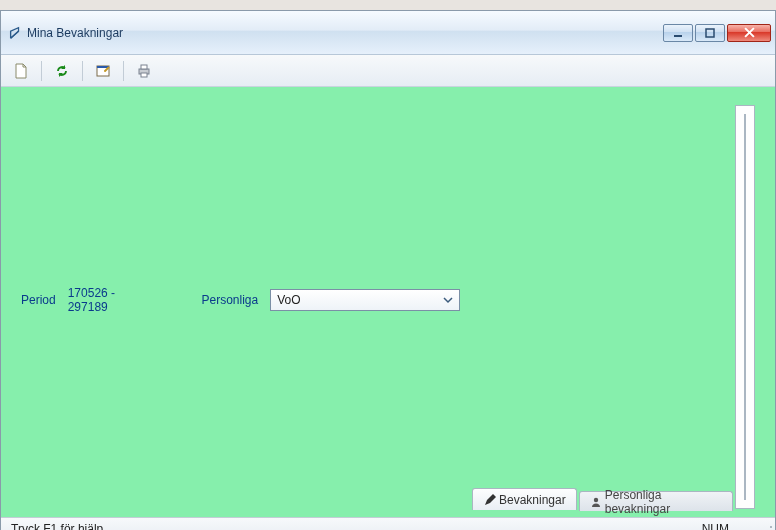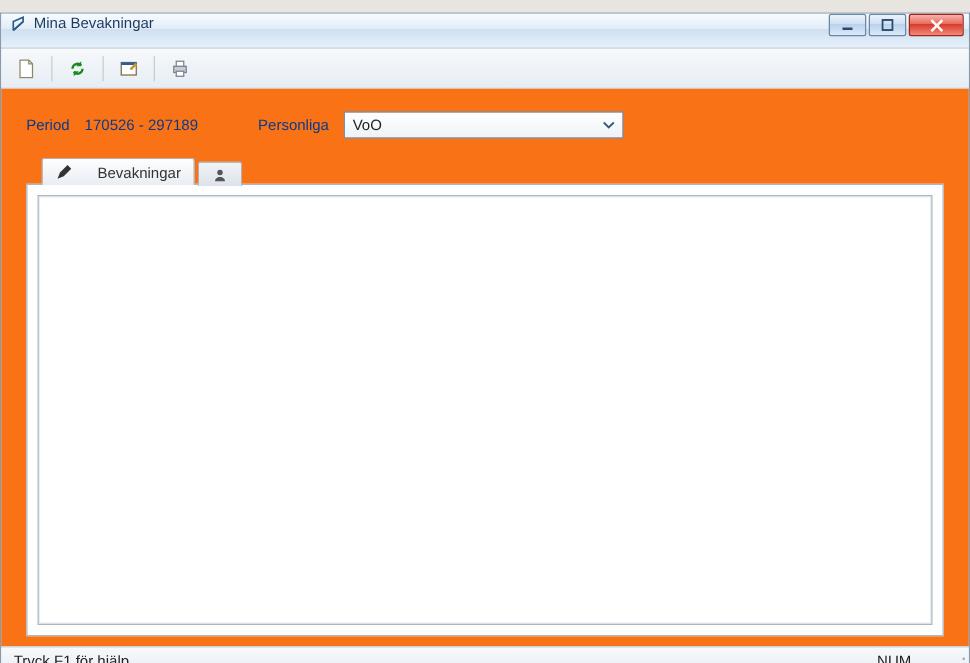--- a/index.html
+++ b/index.html
@@ -6,24 +6,24 @@
   html,body { margin:0; padding:0; font-family: "Segoe UI", Tahoma, sans-serif; font-size:12px; color:#222; background:#e8e4e0; }
   .window {
     width:776px; height:530px; position:relative;
     background:#fff;
     border:1px solid #8a9aaa;
     box-shadow: inset 0 0 0 1px #dde6f0;
     display:flex; flex-direction:column;
     margin-top:10px;
   }
   .titlebar {
-    height:28px;
+    height:44px;
     background:linear-gradient(#f6fbff,#e2ecf7 45%,#cfe0f0 46%,#e6f0fb);
     border-bottom:1px solid #b7c7d8;
-    display:flex; align-items:flex-start; padding:0 4px 0 6px;
+    display:flex; align-items:center; padding:0 4px 0 6px;
   }
   .titlebar .icon { width:16px; height:16px; margin-right:4px; display:flex; align-items:center; justify-content:center; }
   .titlebar .title { color:#1b3a5f; font-size:12px; flex:1; }
   .winbtns { display:flex; gap:2px; }
   .winbtn {
     width:30px; height:18px; border:1px solid #6a87a6; border-radius:2px;
     background:linear-gradient(#eaf3fc,#cfe0f2 45%,#b9d2eb 46%,#d9e9f8);
     display:flex; align-items:center; justify-content:center;
     color:#2a4b6f; cursor:default;
   }
@@ -37,38 +37,38 @@
     background:linear-gradient(#f7f9fb,#e6edf4);
     border-bottom:1px solid #c9d4df;
     display:flex; align-items:center; padding:0 8px; gap:6px;
   }
   .tbtn {
     width:24px; height:24px; display:flex; align-items:center; justify-content:center;
     border:1px solid transparent; border-radius:2px;
   }
   .sep { width:1px; height:20px; background:#c2ccd6; margin:0 2px; }
   .client {
-    flex:1; padding:18px 20px 8px 20px; display:flex; flex-direction:column;
-    background:#f97316;
+    flex:1; padding:18px 20px 8px 20px; display:flex; 
+    background:#86efac;
   }
   .filters { display:flex; align-items:center; gap:12px; margin-bottom:14px; }
   .lbl { color:#0a3a8c; font-size:12px; }
   .period-val { color:#0a3a8c; font-size:12px; margin-right:36px; }
   .combo {
-    position:relative; width:224px; height:22px;
+    position:relative; width:200px; height:22px;
     border:1px solid #7b8fa6; background:linear-gradient(#fff,#eef3f8);
     display:flex; align-items:center; padding:0 6px; color:#222;
   }
   .combo .arrow {
     position:absolute; right:3px; top:2px; width:16px; height:16px;
     display:flex; align-items:center; justify-content:center; color:#3a5a7c;
   }
   .tabstrip { display:flex; align-items:flex-end; padding-left:12px; }
   .tab {
-    display:flex; align-items:center; gap:20px;
+    display:flex; align-items:center; gap:2px;
     height:22px; padding:0 10px;
     border:1px solid #aab6c2; border-bottom:none;
     background:linear-gradient(#fdfefe,#e9eef4);
     color:#333; font-size:12px;
     border-top-left-radius:3px; border-top-right-radius:3px;
     margin-right:2px; position:relative; top:1px;
     cursor:default;
   }
   .tab.inactive { background:linear-gradient(#f0f3f6,#dde3ea); color:#444; top:2px; height:20px; }
   .tab .ticon { width:14px; height:14px; display:flex; align-items:center; justify-content:center; }
@@ -189,20 +189,21 @@
         </span>
         <span>Bevakningar</span>
       </div>
       <div class="tab inactive">
         <span class="ticon">
           <svg width="12" height="12" viewBox="0 0 12 12">
             <circle cx="6" cy="4" r="2.2" fill="#555"></circle>
             <path d="M2 11c0-2.2 1.8-3.5 4-3.5s4 1.3 4 3.5" fill="#555"></path>
           </svg>
         </span>
+        <span>Personliga bevakningar</span>
       </div>
     </div>
 
     <div class="panel">
       <div class="panel-inner"></div>
     </div>
   </div>
 
   <div class="statusbar">
     <span>Tryck F1 för hjälp</span>

